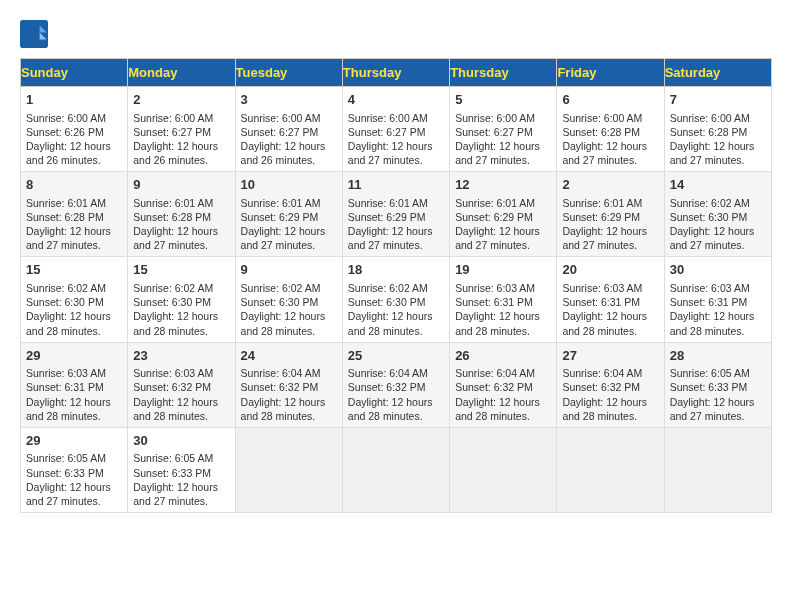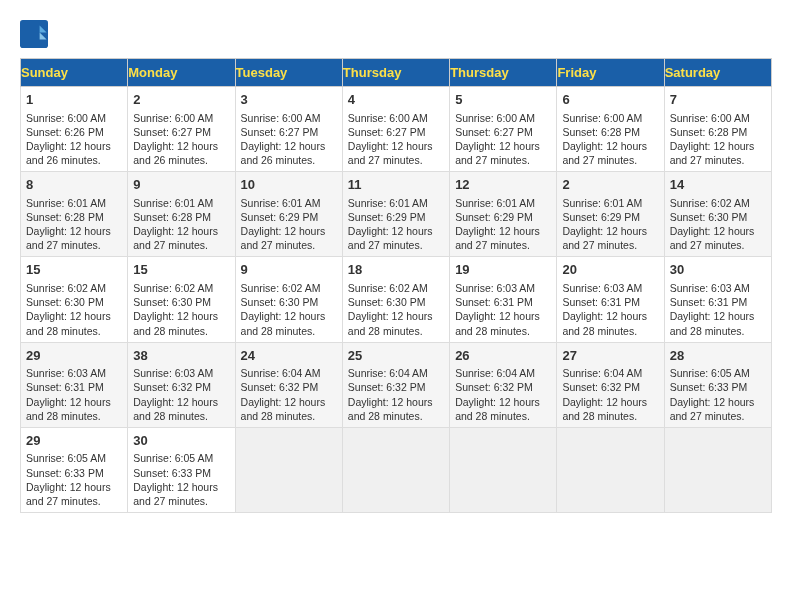--- a/index.html
+++ b/index.html
@@ -146,21 +146,21 @@
         <td><span class="day-num">15</span><span>Sunrise: 6:02 AM</span><br><span>Sunset: 6:30 PM</span><br><span>Daylight: 12 hours and 28 minutes.</span></td>
         <td><span class="day-num">15</span><span>Sunrise: 6:02 AM</span><br><span>Sunset: 6:30 PM</span><br><span>Daylight: 12 hours and 28 minutes.</span></td>
         <td><span class="day-num">9</span><span>Sunrise: 6:02 AM</span><br><span>Sunset: 6:30 PM</span><br><span>Daylight: 12 hours and 28 minutes.</span></td>
         <td><span class="day-num">18</span><span>Sunrise: 6:02 AM</span><br><span>Sunset: 6:30 PM</span><br><span>Daylight: 12 hours and 28 minutes.</span></td>
         <td><span class="day-num">19</span><span>Sunrise: 6:03 AM</span><br><span>Sunset: 6:31 PM</span><br><span>Daylight: 12 hours and 28 minutes.</span></td>
         <td><span class="day-num">20</span><span>Sunrise: 6:03 AM</span><br><span>Sunset: 6:31 PM</span><br><span>Daylight: 12 hours and 28 minutes.</span></td>
         <td><span class="day-num">30</span><span>Sunrise: 6:03 AM</span><br><span>Sunset: 6:31 PM</span><br><span>Daylight: 12 hours and 28 minutes.</span></td>
       </tr>
       <tr class="week-even">
         <td><span class="day-num">29</span><span>Sunrise: 6:03 AM</span><br><span>Sunset: 6:31 PM</span><br><span>Daylight: 12 hours and 28 minutes.</span></td>
-        <td><span class="day-num">38</span><span>Sunrise: 6:03 AM</span><br><span>Sunset: 6:32 PM</span><br><span>Daylight: 12 hours and 28 minutes.</span></td>
+        <td><span class="day-num">23</span><span>Sunrise: 6:03 AM</span><br><span>Sunset: 6:32 PM</span><br><span>Daylight: 12 hours and 28 minutes.</span></td>
         <td><span class="day-num">24</span><span>Sunrise: 6:04 AM</span><br><span>Sunset: 6:32 PM</span><br><span>Daylight: 12 hours and 28 minutes.</span></td>
         <td><span class="day-num">25</span><span>Sunrise: 6:04 AM</span><br><span>Sunset: 6:32 PM</span><br><span>Daylight: 12 hours and 28 minutes.</span></td>
         <td><span class="day-num">26</span><span>Sunrise: 6:04 AM</span><br><span>Sunset: 6:32 PM</span><br><span>Daylight: 12 hours and 28 minutes.</span></td>
         <td><span class="day-num">27</span><span>Sunrise: 6:04 AM</span><br><span>Sunset: 6:32 PM</span><br><span>Daylight: 12 hours and 28 minutes.</span></td>
         <td><span class="day-num">28</span><span>Sunrise: 6:05 AM</span><br><span>Sunset: 6:33 PM</span><br><span>Daylight: 12 hours and 27 minutes.</span></td>
       </tr>
       <tr class="week-odd">
         <td><span class="day-num">29</span><span>Sunrise: 6:05 AM</span><br><span>Sunset: 6:33 PM</span><br><span>Daylight: 12 hours and 27 minutes.</span></td>
         <td><span class="day-num">30</span><span>Sunrise: 6:05 AM</span><br><span>Sunset: 6:33 PM</span><br><span>Daylight: 12 hours and 27 minutes.</span></td>
         <td class="empty-cell"></td>

